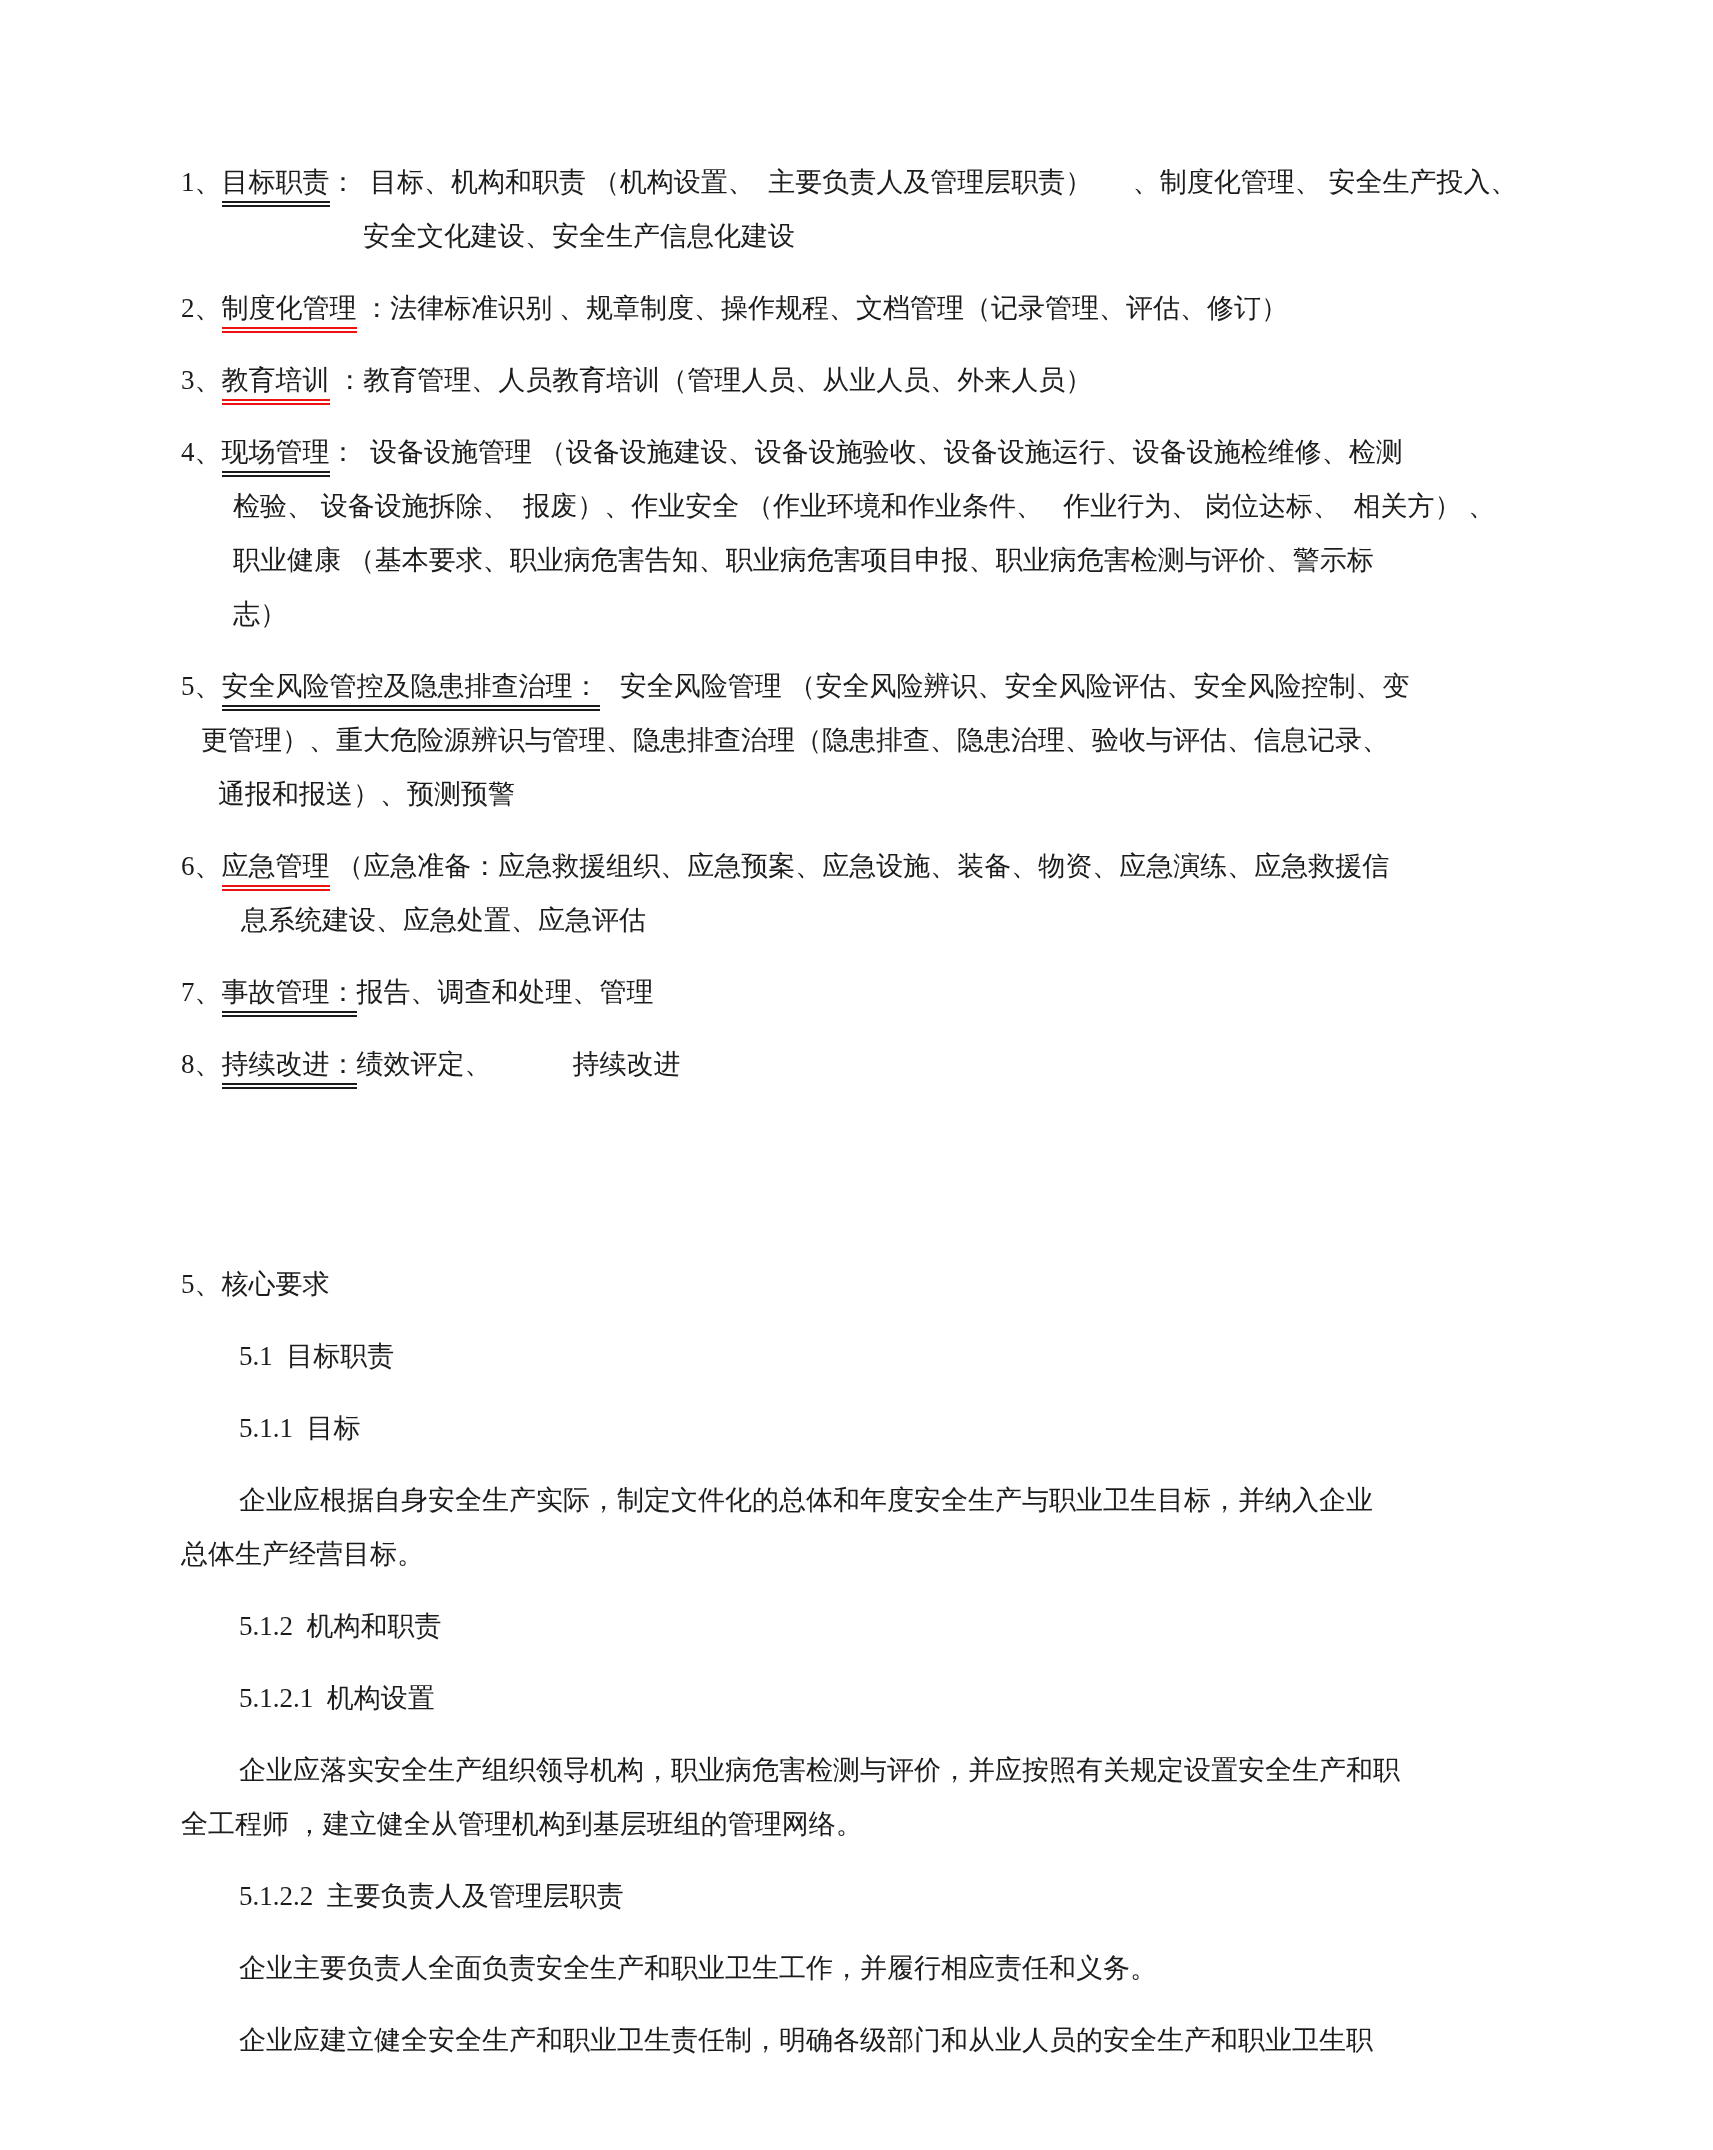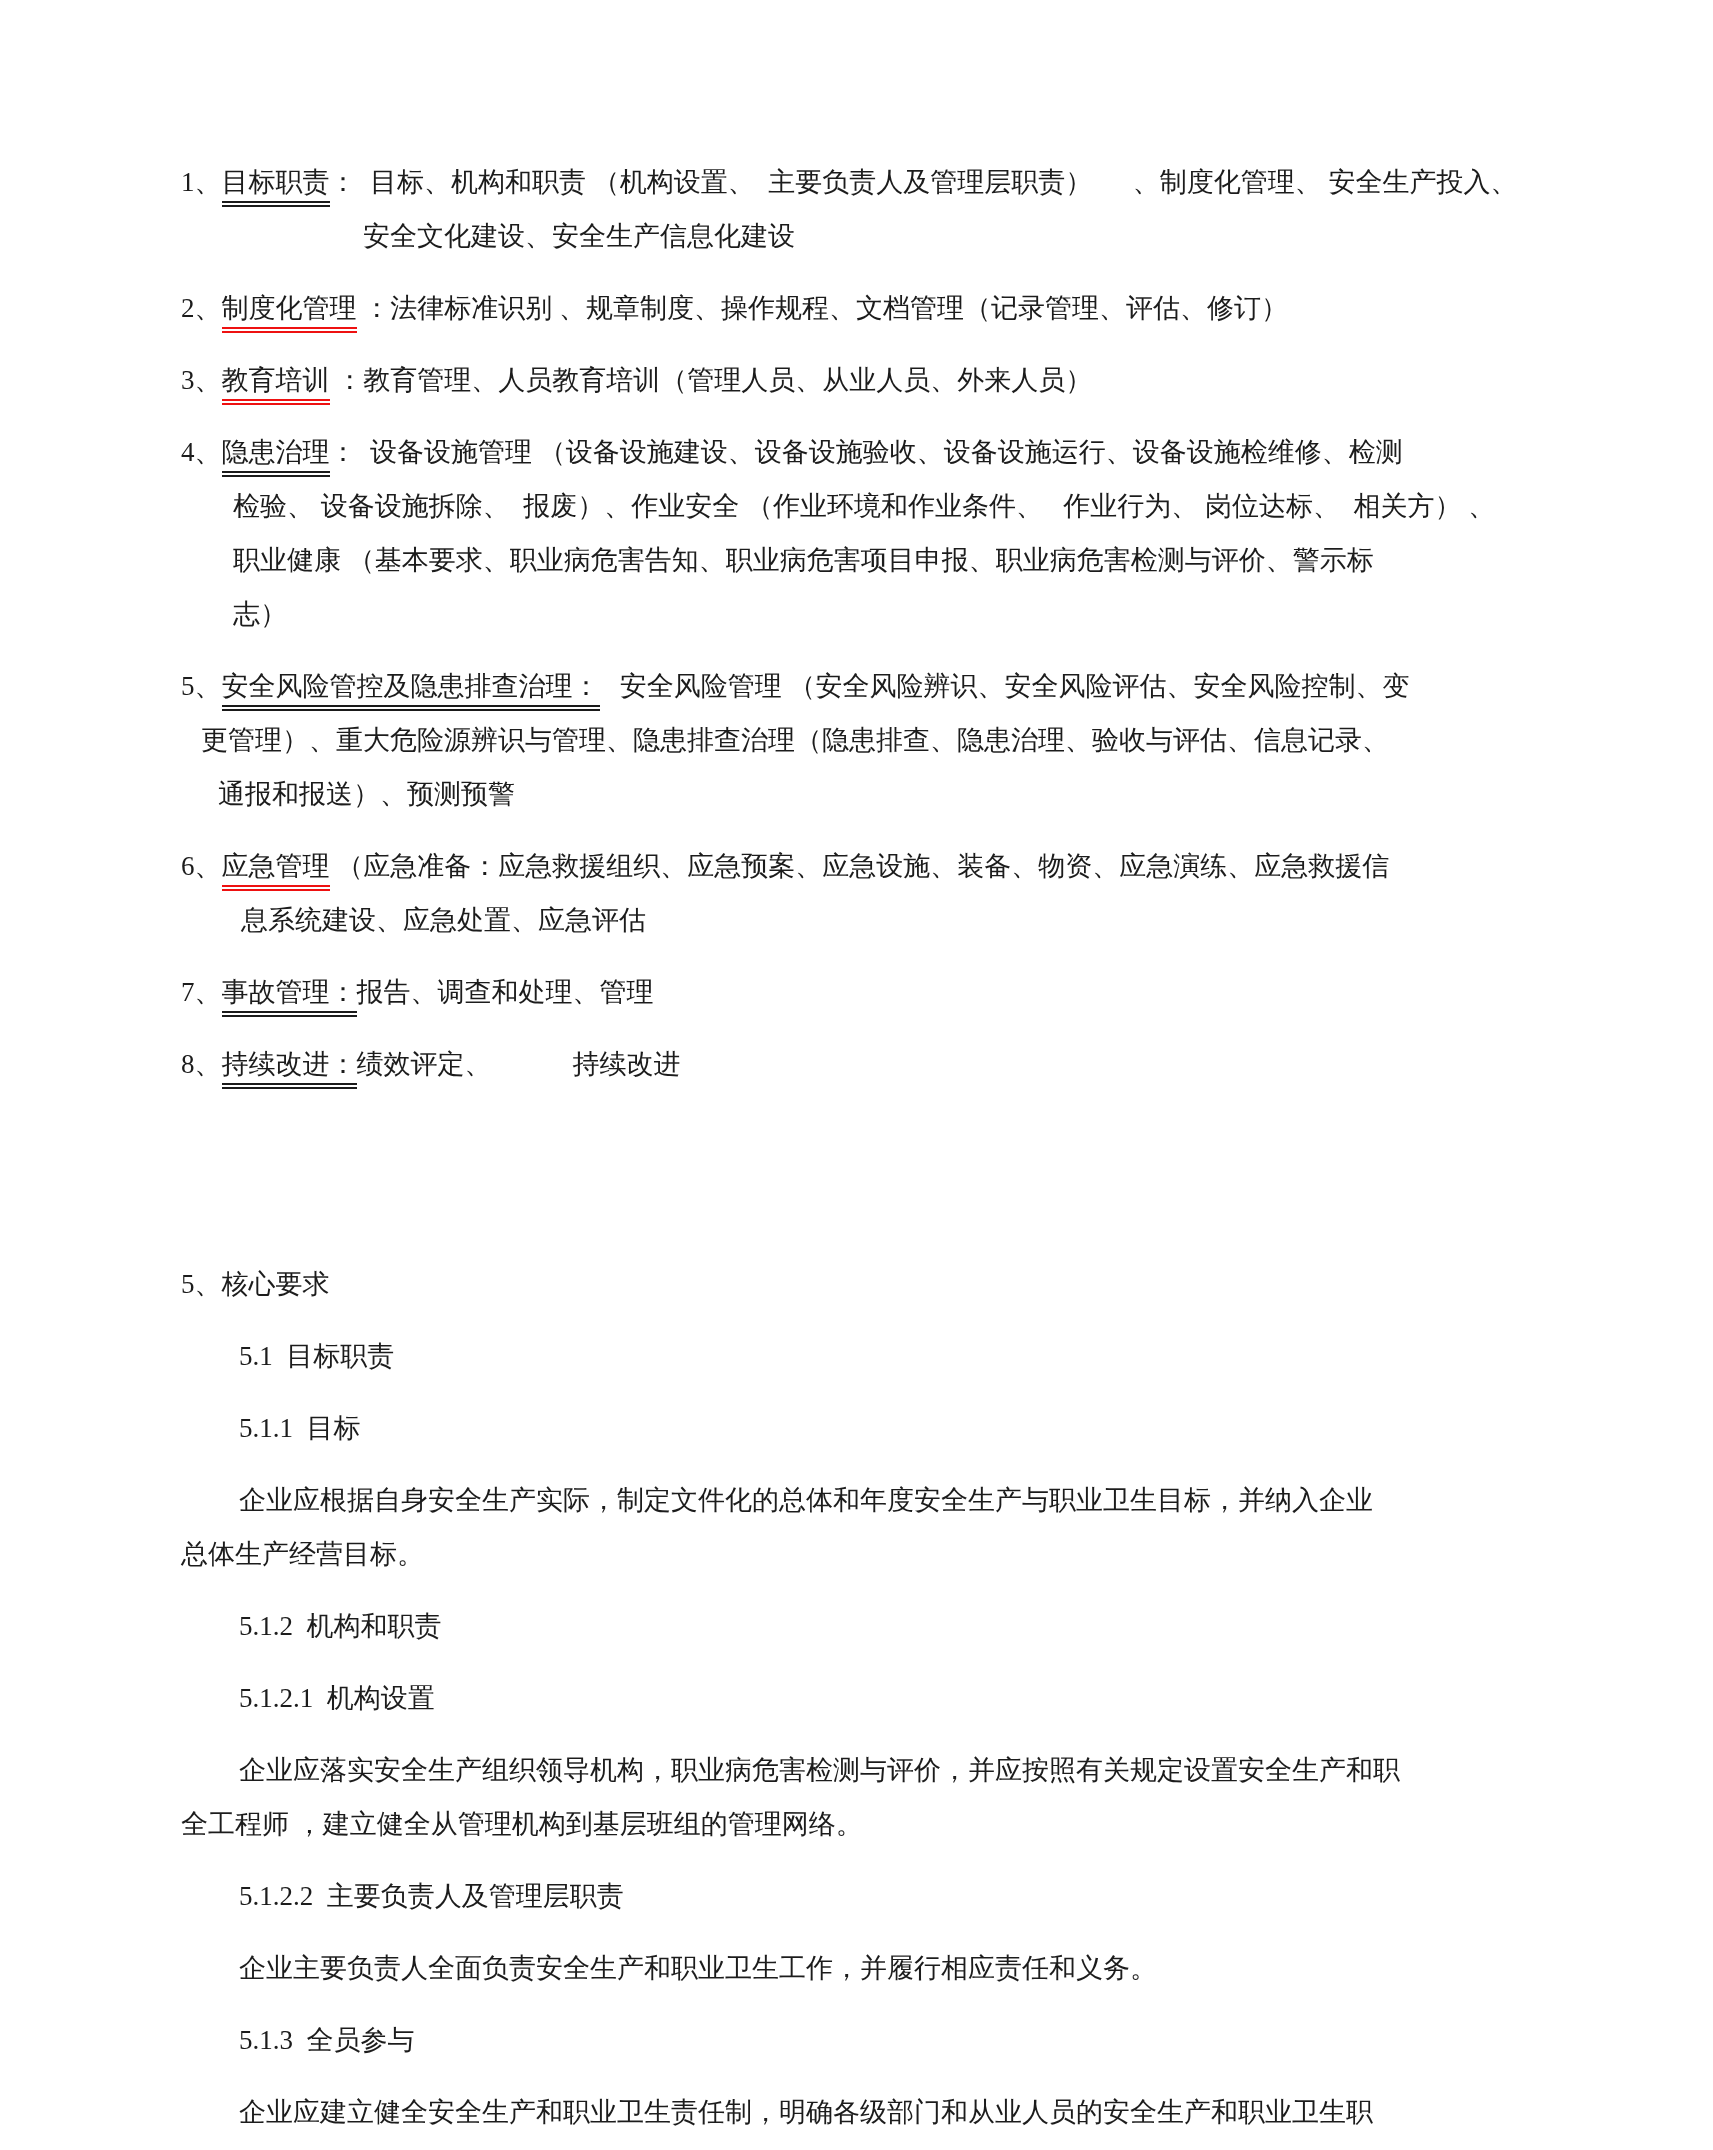--- a/index.html
+++ b/index.html
@@ -50,21 +50,21 @@
 
   <div class="para">
     <div class="line"><span>2、</span><span class="u u-red">制度化管理</span><span> ：法律标准识别 、规章制度、操作规程、文档管理（记录管理、评估、修订）</span></div>
   </div>
 
   <div class="para">
     <div class="line"><span>3、</span><span class="u u-red">教育培训</span><span> ：教育管理、人员教育培训（管理人员、从业人员、外来人员）</span></div>
   </div>
 
   <div class="para">
-    <div class="line"><span>4、</span><span class="u u-black">隐患治理</span><span>：  设备设施管理 （设备设施建设、设备设施验收、设备设施运行、设备设施检维修、检测</span></div>
+    <div class="line"><span>4、</span><span class="u u-black">现场管理</span><span>：  设备设施管理 （设备设施建设、设备设施验收、设备设施运行、设备设施检维修、检测</span></div>
     <div class="line ind-120">检验、 设备设施拆除、  报废）、作业安全 （作业环境和作业条件、   作业行为、 岗位达标、  相关方） 、</div>
     <div class="line ind-120">职业健康 （基本要求、职业病危害告知、职业病危害项目申报、职业病危害检测与评价、警示标</div>
     <div class="line ind-120">志）</div>
   </div>
 
   <div class="para">
     <div class="line"><span>5、</span><span class="u u-black">安全风险管控及隐患排查治理：</span><span>   安全风险管理 （安全风险辨识、安全风险评估、安全风险控制、变</span></div>
     <div class="line ind-47">更管理）、重大危险源辨识与管理、隐患排查治理（隐患排查、隐患治理、验收与评估、信息记录、</div>
     <div class="line ind-87">通报和报送）、预测预警</div>
   </div>
@@ -115,23 +115,20 @@
   </div>
 
   <div class="para">
     <div class="line ind-first">5.1.2.2  主要负责人及管理层职责</div>
   </div>
 
   <div class="para">
     <div class="line ind-first">企业主要负责人全面负责安全生产和职业卫生工作，并履行相应责任和义务。</div>
   </div>
 
-  <div class="para">
-    <div class="line ind-first">5.1.3  全员参与</div>
-  </div>
 
   <div class="para">
     <div class="line ind-first">企业应建立健全安全生产和职业卫生责任制，明确各级部门和从业人员的安全生产和职业卫生职</div>
 
   </div>
 
 </div>
 
 
 </body></html>

